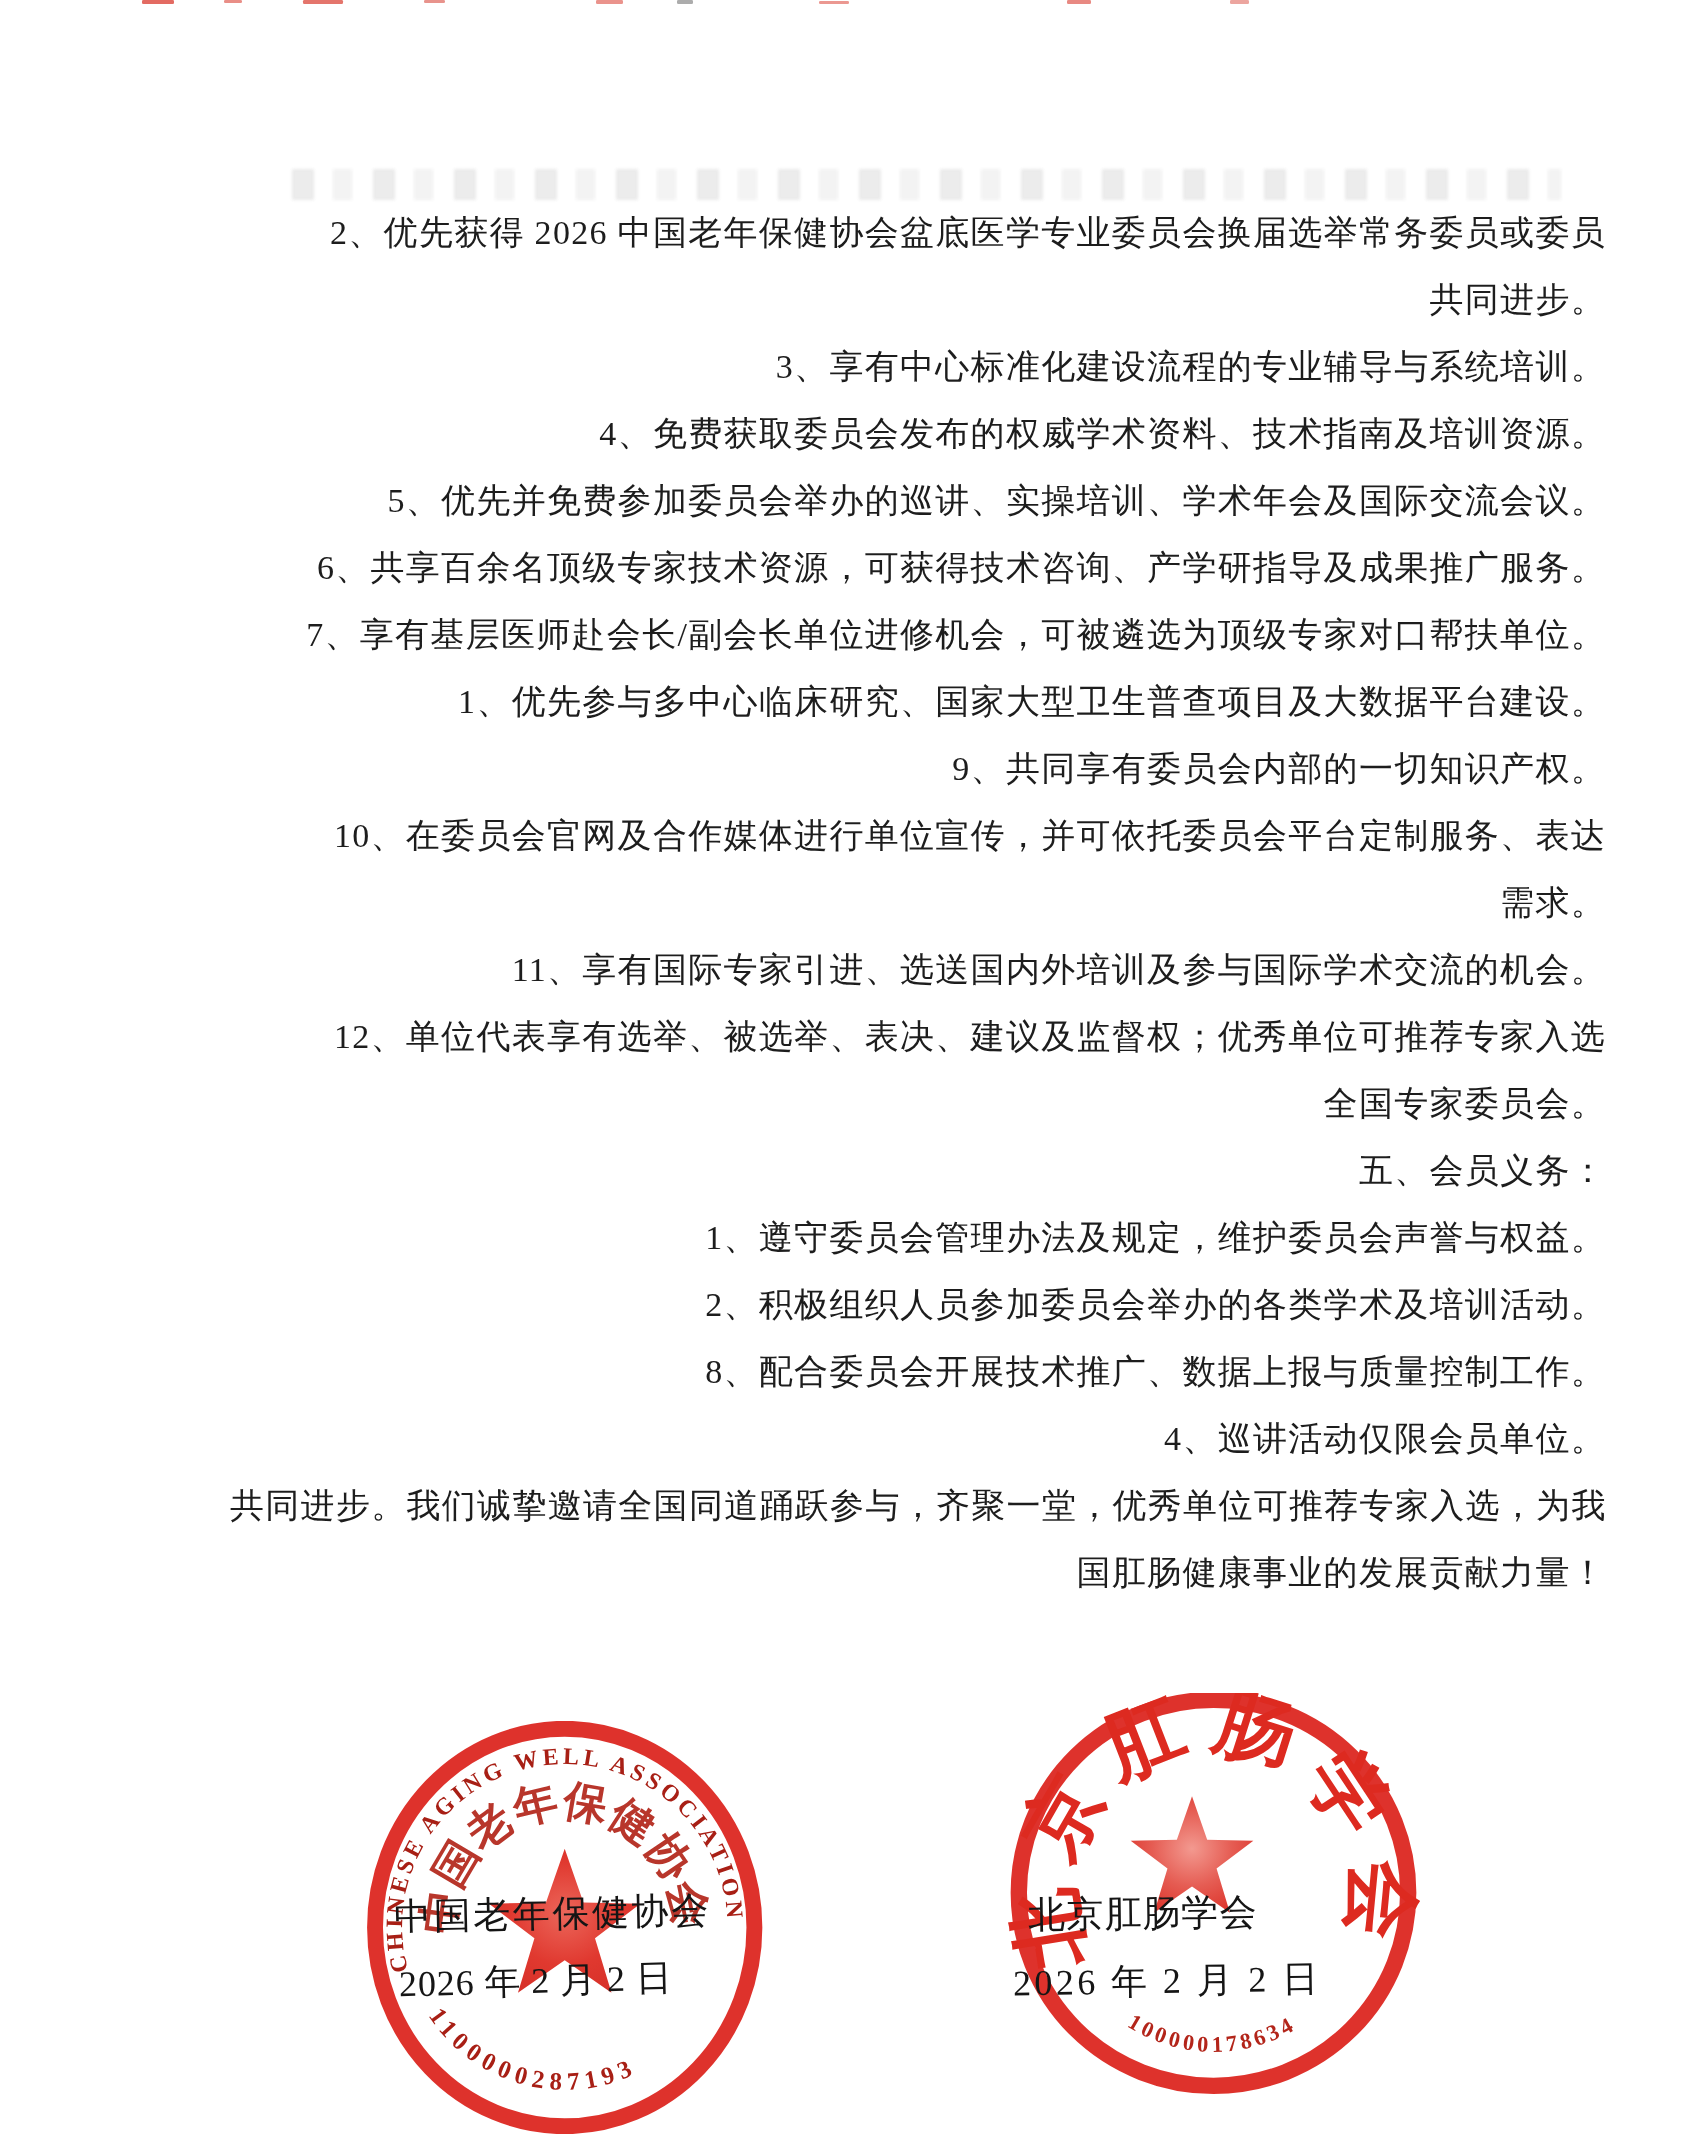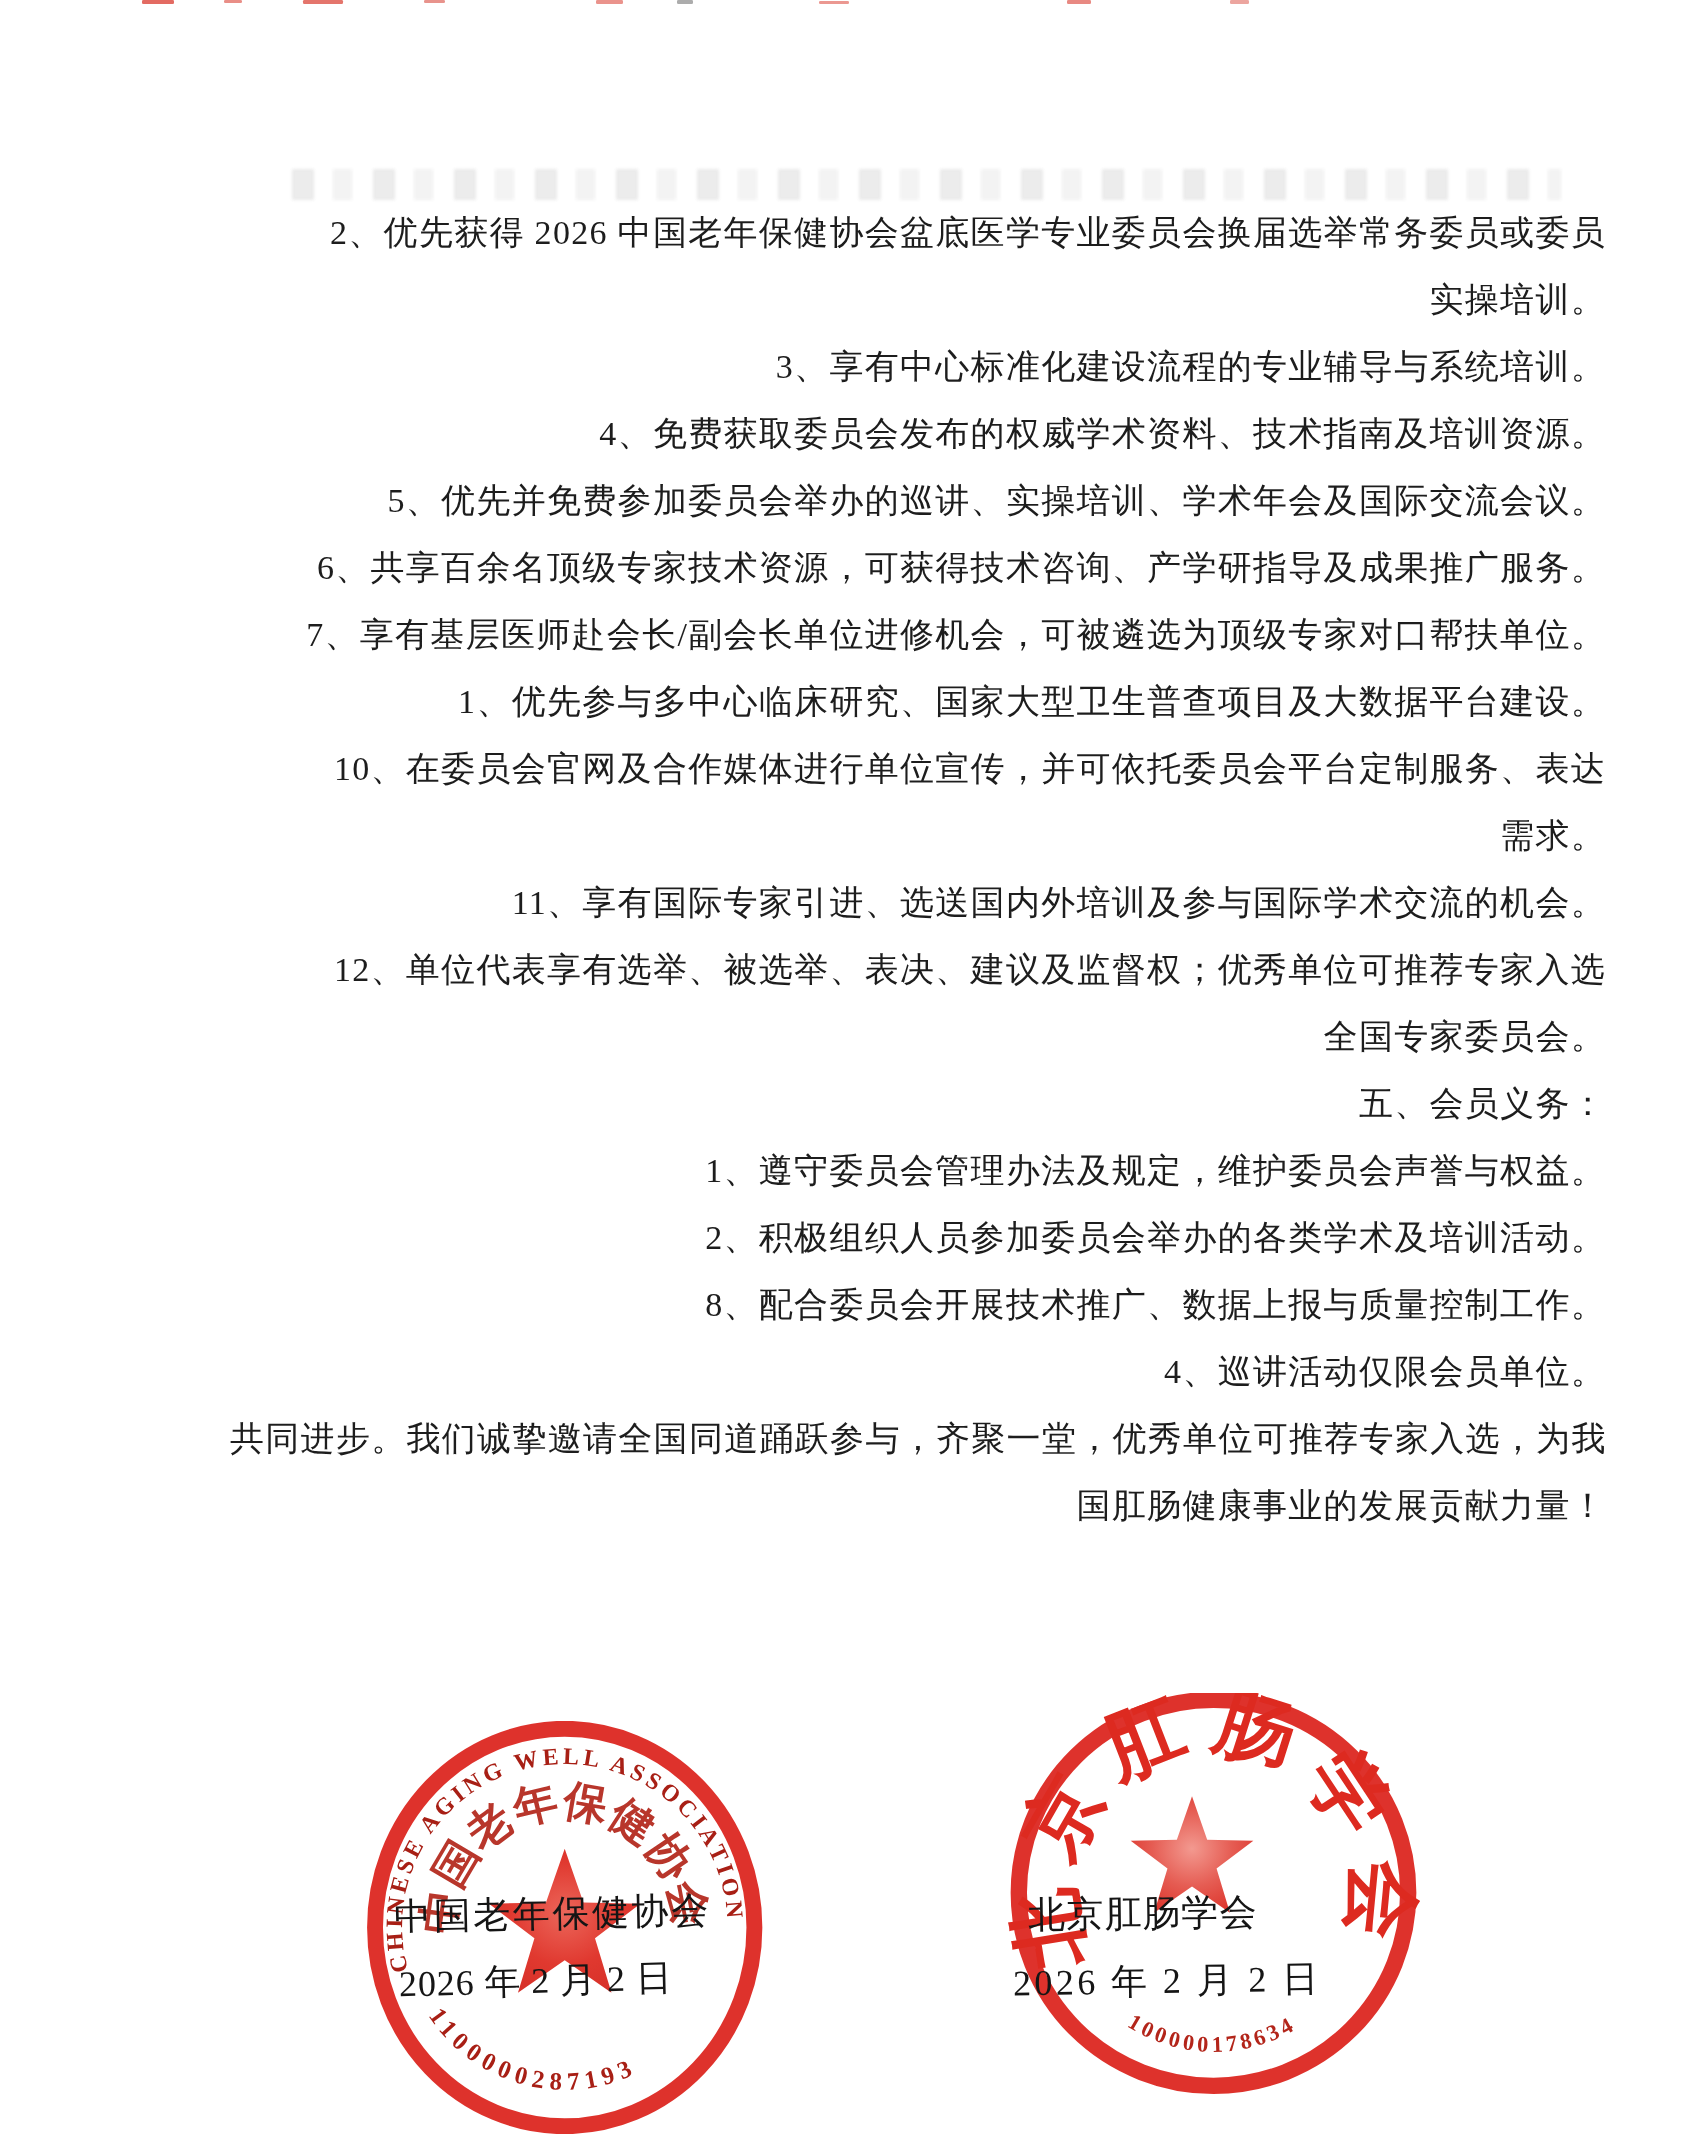--- a/index.html
+++ b/index.html
@@ -58,27 +58,28 @@
   <div class="speck" style="left:596px;top:0.4px;width:27px;height:3.4px;background:#d93a2e;opacity:.55;"></div>
   <div class="speck" style="left:677px;top:0;width:15.5px;height:3.9px;background:#5a5a5a;opacity:.5;"></div>
   <div class="speck" style="left:819px;top:0.9px;width:30px;height:3px;background:#da4337;opacity:.55;"></div>
   <div class="speck" style="left:1067px;top:0;width:24px;height:3.9px;background:#d93a2e;opacity:.6;"></div>
   <div class="speck" style="left:1230px;top:0.4px;width:19px;height:3.4px;background:#d94b3f;opacity:.5;"></div>
 
   <div class="ghost-line"></div>
 
   <div class="doc-lines">
       <div class="line indent">2、优先获得 2026 中国老年保健协会盆底医学专业委员会换届选举常务委员或委员</div>
-      <div class="line">实操培训。</div>
+      <div class="line">共同进步。</div>
       <div class="line indent">3、享有中心标准化建设流程的专业辅导与系统培训。</div>
       <div class="line indent">4、免费获取委员会发布的权威学术资料、技术指南及培训资源。</div>
       <div class="line indent">5、优先并免费参加委员会举办的巡讲、实操培训、学术年会及国际交流会议。</div>
       <div class="line indent">6、共享百余名顶级专家技术资源，可获得技术咨询、产学研指导及成果推广服务。</div>
       <div class="line indent">7、享有基层医师赴会长/副会长单位进修机会，可被遴选为顶级专家对口帮扶单位。</div>
       <div class="line indent">1、优先参与多中心临床研究、国家大型卫生普查项目及大数据平台建设。</div>
+      <div class="line indent">9、共同享有委员会内部的一切知识产权。</div>
       <div class="line indent">10、在委员会官网及合作媒体进行单位宣传，并可依托委员会平台定制服务、表达</div>
       <div class="line">需求。</div>
       <div class="line indent">11、享有国际专家引进、选送国内外培训及参与国际学术交流的机会。</div>
       <div class="line indent">12、单位代表享有选举、被选举、表决、建议及监督权；优秀单位可推荐专家入选</div>
       <div class="line">全国专家委员会。</div>
       <div class="line">五、会员义务：</div>
       <div class="line indent">1、遵守委员会管理办法及规定，维护委员会声誉与权益。</div>
       <div class="line indent">2、积极组织人员参加委员会举办的各类学术及培训活动。</div>
       <div class="line indent">8、配合委员会开展技术推广、数据上报与质量控制工作。</div>
       <div class="line indent">4、巡讲活动仅限会员单位。</div>

